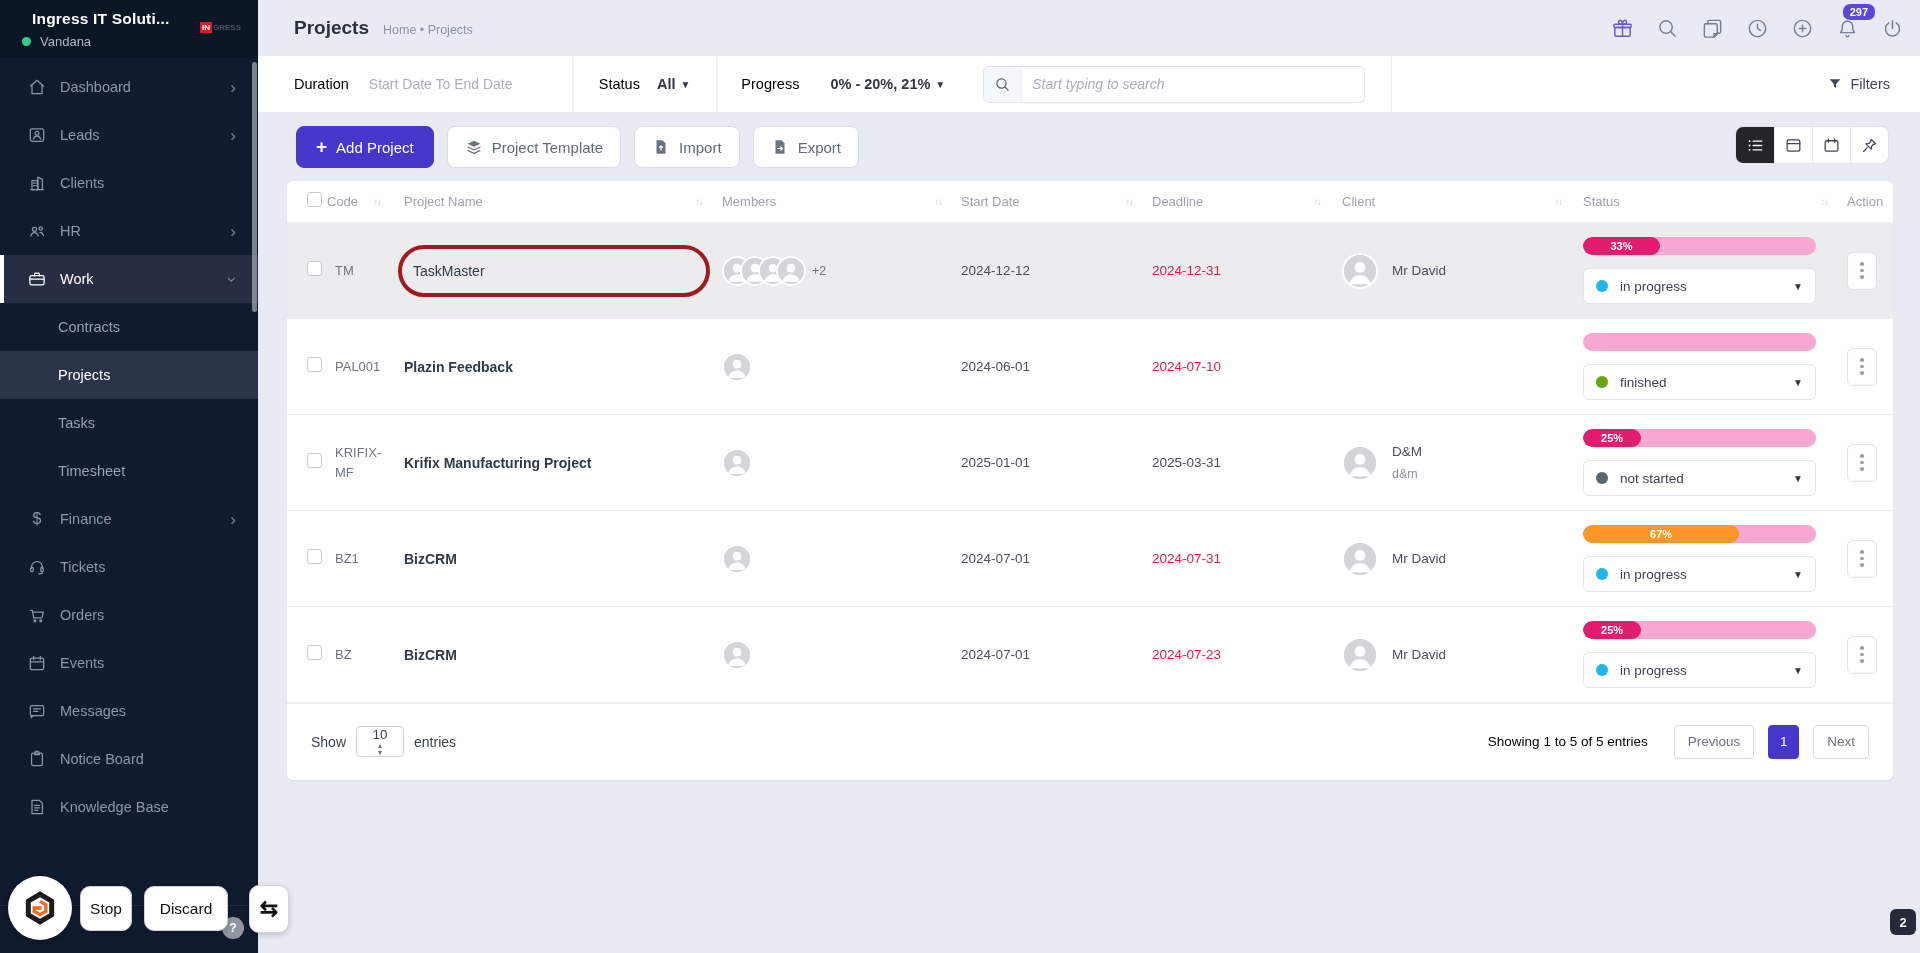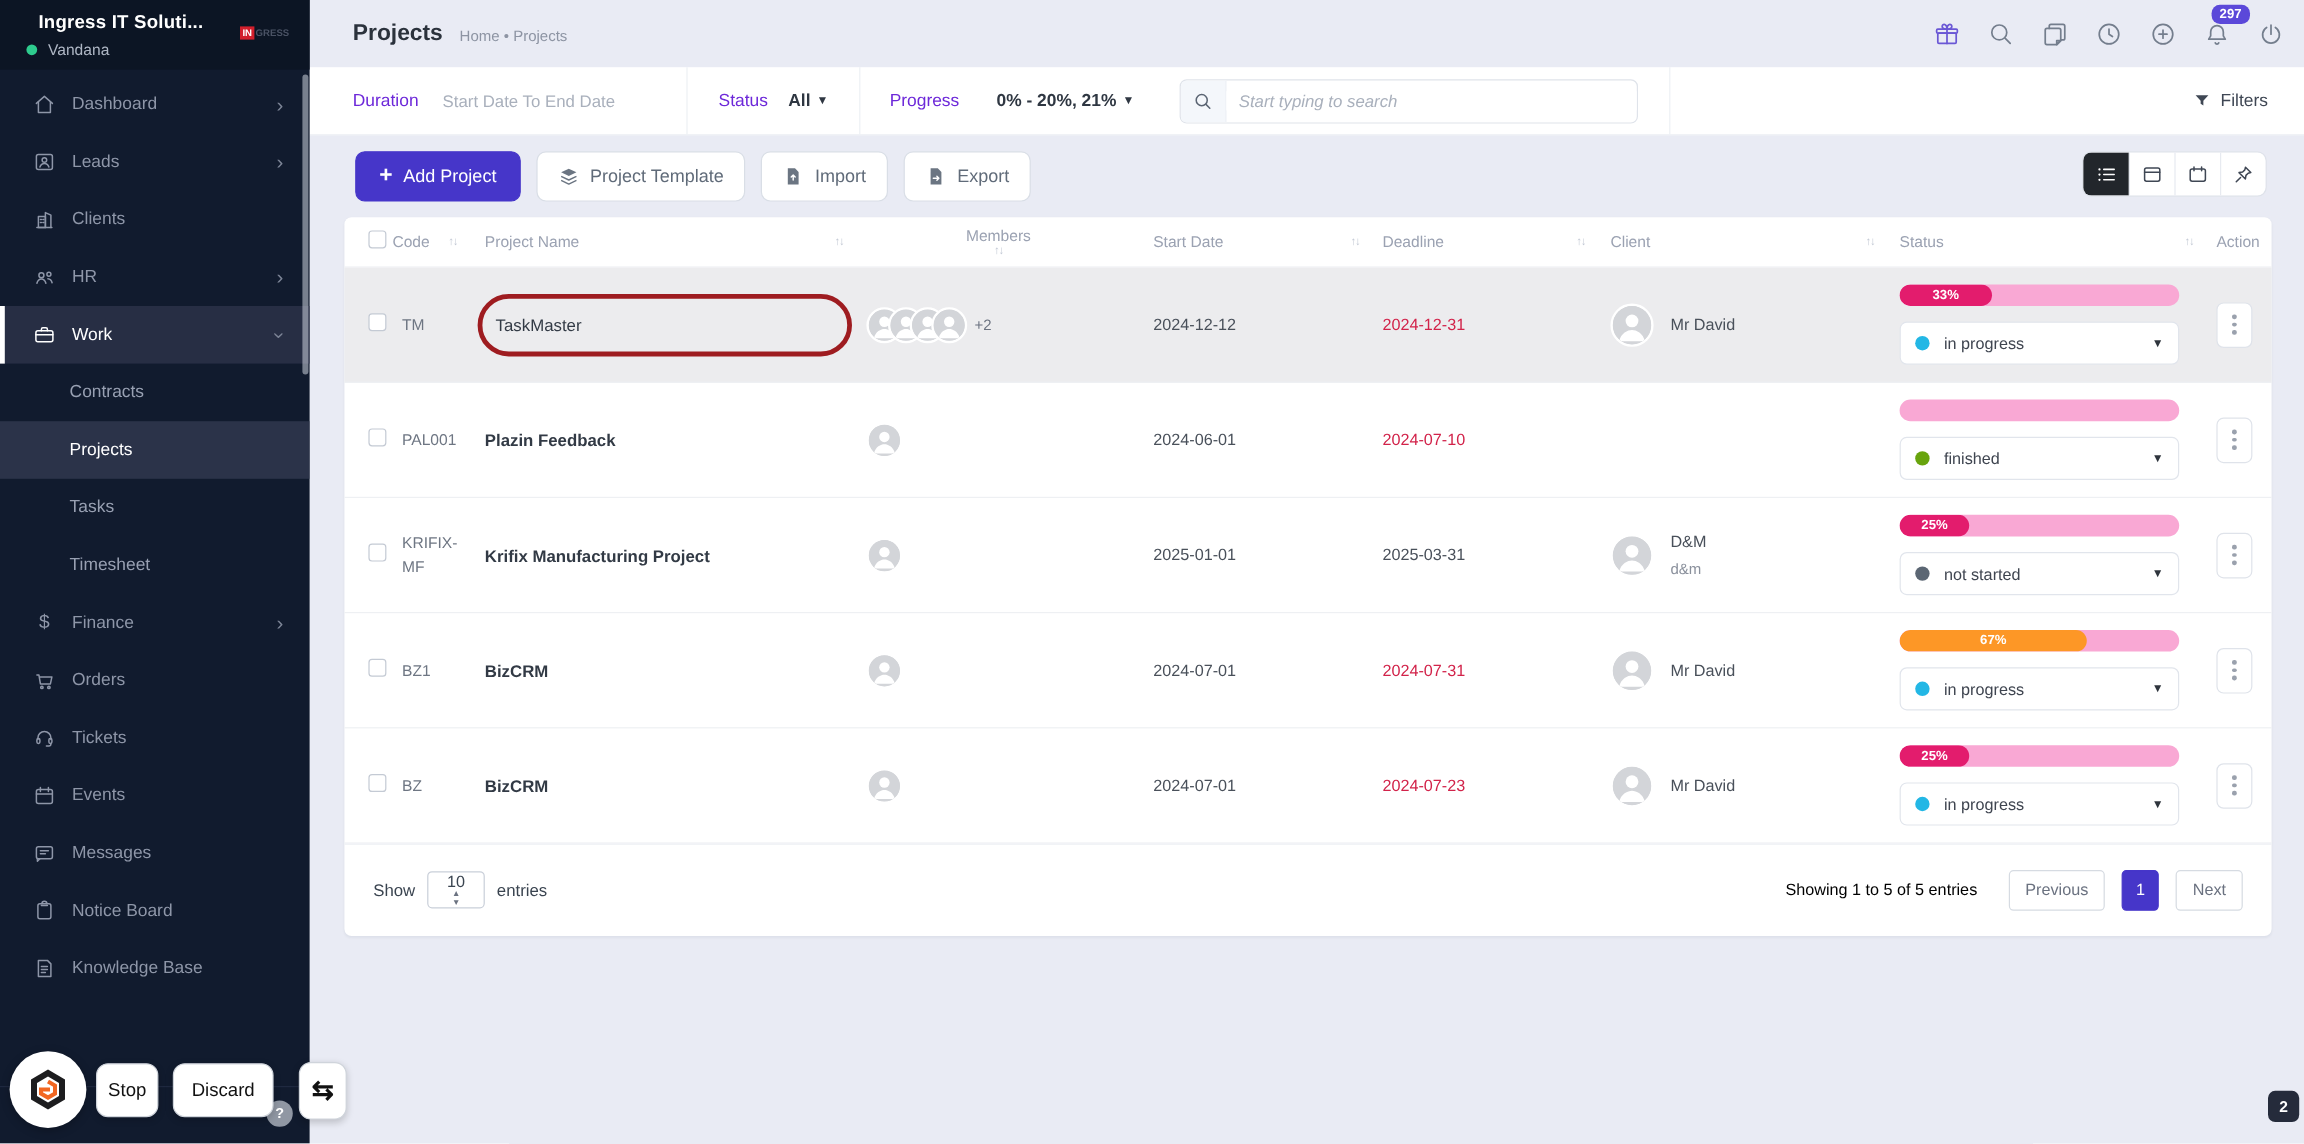--- a/index.html
+++ b/index.html
@@ -38,21 +38,21 @@
   .top-icons { margin-left:auto; display:flex; align-items:center; gap:21px; padding-right:16px; }
   .tico { width:24px; height:24px; display:flex; align-items:center; justify-content:center; cursor:pointer; position:relative; }
   .tico svg { width:23px; height:23px; stroke:#747e8d; fill:none; stroke-width:1.5; stroke-linecap:round; stroke-linejoin:round; }
   .tico.gift svg { stroke:#6a57d5; }
   .badge-297 { position:absolute; top:-12px; right:-16px; background:#5b48d9; color:#fff; font-size:11px; font-weight:700; padding:2px 7px; border-radius:7px; }
 
   
   .filterbar { position:absolute; left:258px; top:56px; right:0; height:57px; background:#fff; border-bottom:1px solid #e7eaf0; display:flex; align-items:center; }
   .fgroup { display:flex; align-items:center; height:100%; }
   .fgroup.bl { border-left:1px solid #edf0f4; }
-  .flabel { font-size:14.5px; color:#6d28d9; }
+  .flabel { font-size:14.5px; color:#000000; }
   .fvalue { font-size:14.5px; font-weight:700; color:#2f3742; white-space:nowrap; }
   .caret { font-size:10px; color:#2f3742; margin-left:5px; }
   .dur-input { border:none; outline:none; font-size:14px; color:#3f4856; width:175px; font-family:inherit; }
   .dur-input::placeholder { color:#a9b0bc; }
   .prog-clip { max-width:122px; overflow:hidden; }
   .search-wrap { display:flex; align-items:center; width:382px; height:37px; border:1px solid #dfe3ea; border-radius:6px; overflow:hidden; background:#fff; }
   .search-icbox { width:38px; height:100%; background:#f4f7fb; display:flex; align-items:center; justify-content:center; border-right:1px solid #eef1f6; }
   .search-icbox svg { width:17px; height:17px; stroke:#5b6573; fill:none; stroke-width:1.8; stroke-linecap:round; }
   .search-input { flex:1; border:none; outline:none; font-size:14px; color:#3f4856; padding:0 10px; font-family:inherit;font-style:italic; }
   .search-input::placeholder { color:#a9b0bc; }
@@ -218,37 +218,37 @@
           <span>Timesheet</span>
         </div>
       <div class="mitem">
         <span class="sic dollar">$</span>
         <span>Finance</span>
         <span class="chev">›</span>
       </div>
       <div class="mitem">
         <span class="sic">
             <svg viewBox="0 0 24 24">
-              <circle cx="9.5" cy="19" r="1.2"></circle>
-              <circle cx="16.5" cy="19" r="1.2"></circle>
-              <path d="M4.5 6.5h2L8 15.5h10L19.5 8.5H7"></path>
-            </svg>
-          </span>
-        <span>Orders</span>
-      </div>
-      <div class="mitem">
-        <span class="sic">
-            <svg viewBox="0 0 24 24">
               <path d="M5.5 13.5V12a6.5 6.5 0 0 1 13 0v1.5"></path>
               <rect x="4.5" y="12.5" width="3" height="5" rx="1.4"></rect>
               <rect x="16.5" y="12.5" width="3" height="5" rx="1.4"></rect>
               <path d="M18.5 17.5v.6a2 2 0 0 1-2 2H14"></path>
             </svg>
           </span>
         <span>Tickets</span>
+      </div>
+      <div class="mitem">
+        <span class="sic">
+            <svg viewBox="0 0 24 24">
+              <circle cx="9.5" cy="19" r="1.2"></circle>
+              <circle cx="16.5" cy="19" r="1.2"></circle>
+              <path d="M4.5 6.5h2L8 15.5h10L19.5 8.5H7"></path>
+            </svg>
+          </span>
+        <span>Orders</span>
       </div>
       <div class="mitem">
         <span class="sic">
             <svg viewBox="0 0 24 24">
               <rect x="4" y="6" width="16" height="14" rx="2"></rect>
               <path d="M8 4v4M16 4v4M4 10.5h16"></path>
             </svg>
           </span>
         <span>Events</span>
       </div>
@@ -439,21 +439,21 @@
     <div class="grid-row thead">
       <div class="cell-sel"><span class="checkbox"></span></div>
       <div class="th">
           <span>Code</span>
           <span class="sort">↑↓</span>
         </div>
       <div class="th" style="padding-left:13px;">
           <span>Project Name</span>
           <span class="sort">↑↓</span>
         </div>
-      <div class="th" style="padding-left:9px;flex-direction:column;">
+      <div class="th" style="padding-left:9px;">
           <span>Members</span>
           <span class="sort">↑↓</span>
         </div>
       <div class="th" style="padding-left:9px;">
           <span>Start Date</span>
           <span class="sort">↑↓</span>
         </div>
       <div class="th" style="padding-left:9px;">
           <span>Deadline</span>
           <span class="sort">↑↓</span>

